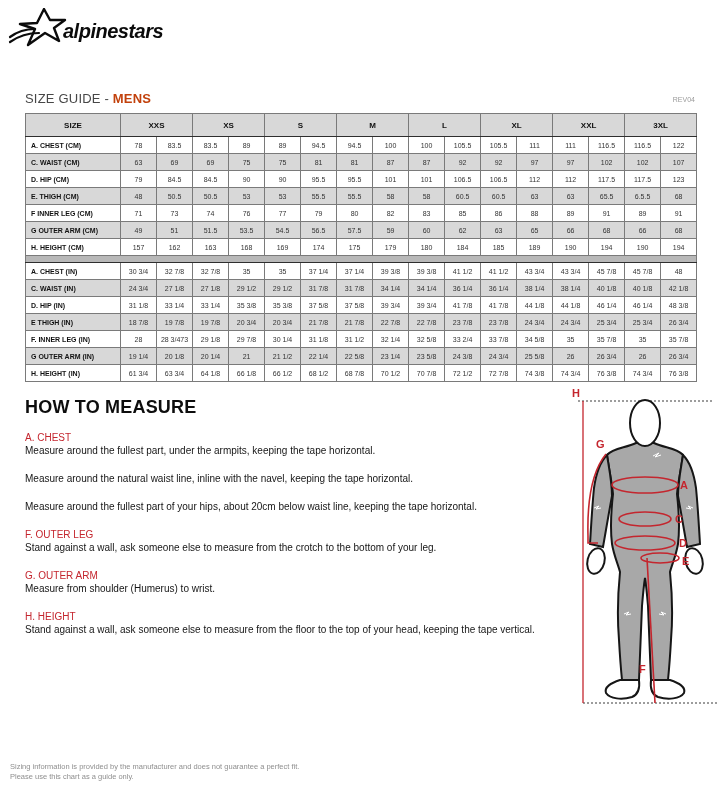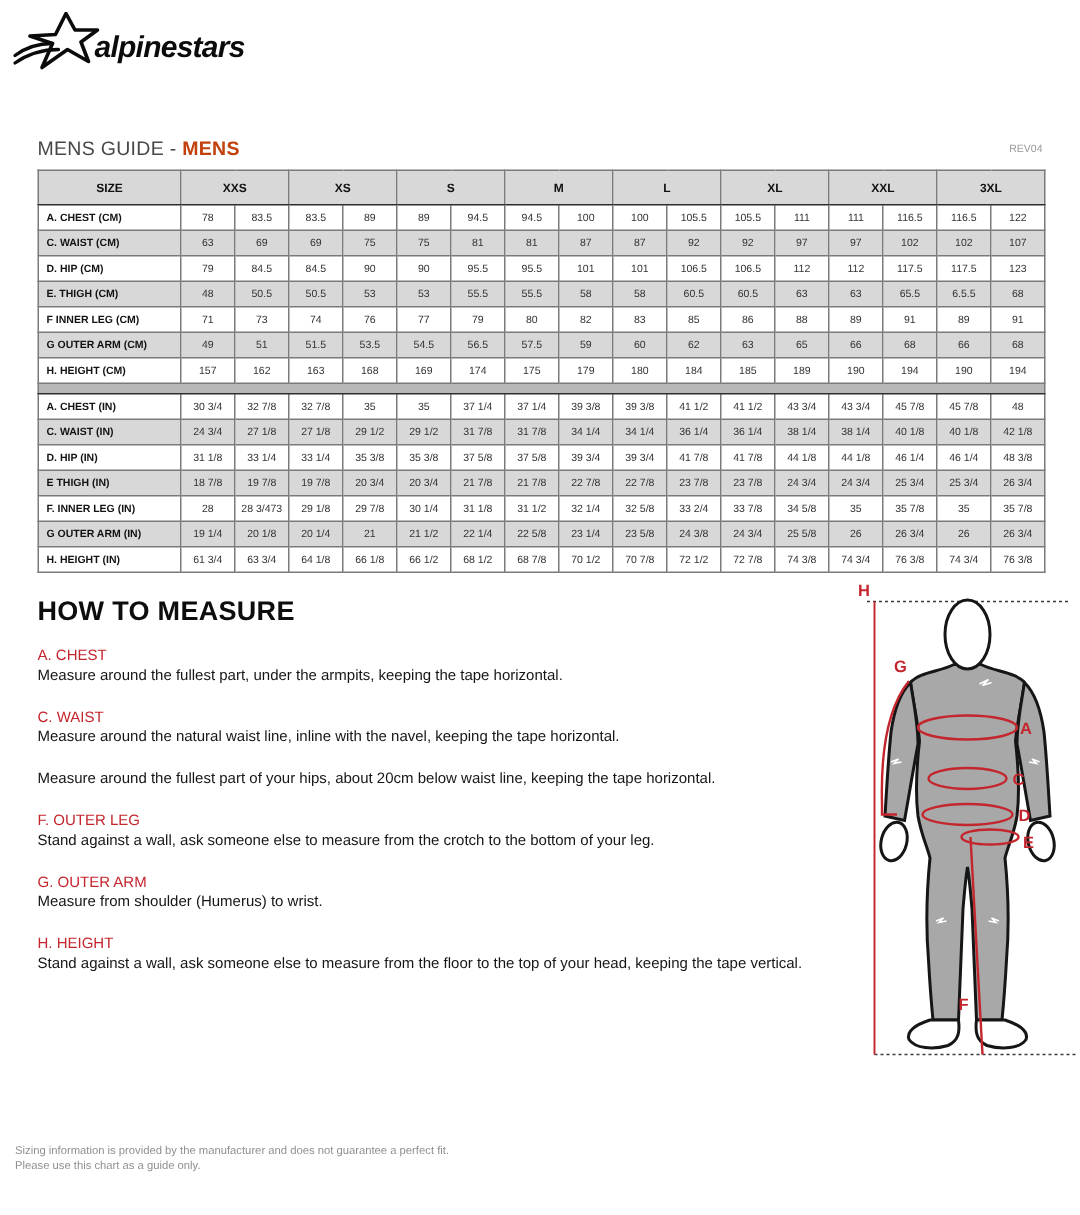--- a/index.html
+++ b/index.html
@@ -53,21 +53,21 @@
 </head>
 <body>
 
 <svg id="logo" width="168" height="40" viewBox="0 0 168 40">
   <polygon points="36,1 42,12 57,12 46,20 51,33 37,25 20,37 27,21 12,16 29,15" fill="#ffffff" stroke="#0b0b0b" stroke-width="2.4" stroke-linejoin="round"></polygon>
   <path d="M2 29 C 10 23, 18 21, 27 21" fill="none" stroke="#0b0b0b" stroke-width="2.2" stroke-linecap="round"></path>
   <path d="M2 34 C 12 27, 21 25, 31 25" fill="none" stroke="#0b0b0b" stroke-width="2.2" stroke-linecap="round"></path>
   <text x="55" y="30" font-size="20" font-style="italic" font-weight="700" letter-spacing="-0.5" fill="#0b0b0b">alpinestars</text>
 </svg>
 
-<div id="title"><span>MENS GUIDE - </span><span class="bold">MENS</span></div>
+<div id="title"><span>SIZE GUIDE - </span><span class="bold">MENS</span></div>
 <div id="rev">REV04</div>
 
 <table id="size-table">
   <colgroup>
     <col style="width:95px">
     <col span="16" style="width:36px">
   </colgroup>
   <thead>
     <tr>
       <th class="corner">SIZE</th>
@@ -356,21 +356,20 @@
 </table>
 
 <div id="measure">
   <h2>HOW TO MEASURE</h2>
   <div id="measure-list">
       <div class="m-item">
         <div class="m-h">A. CHEST</div>
         <div class="m-p">Measure around the fullest part, under the armpits, keeping the tape horizontal.</div>
       </div>
       <div class="m-item">
-        <div class="m-h">C. WAIST</div>
         <div class="m-p">Measure around the natural waist line, inline with the navel, keeping the tape horizontal.</div>
       </div>
       <div class="m-item">
         <div class="m-p">Measure around the fullest part of your hips, about 20cm below waist line, keeping the tape horizontal.</div>
       </div>
       <div class="m-item">
         <div class="m-h">F. OUTER LEG</div>
         <div class="m-p">Stand against a wall, ask someone else to measure from the crotch to the bottom of your leg.</div>
       </div>
       <div class="m-item">

